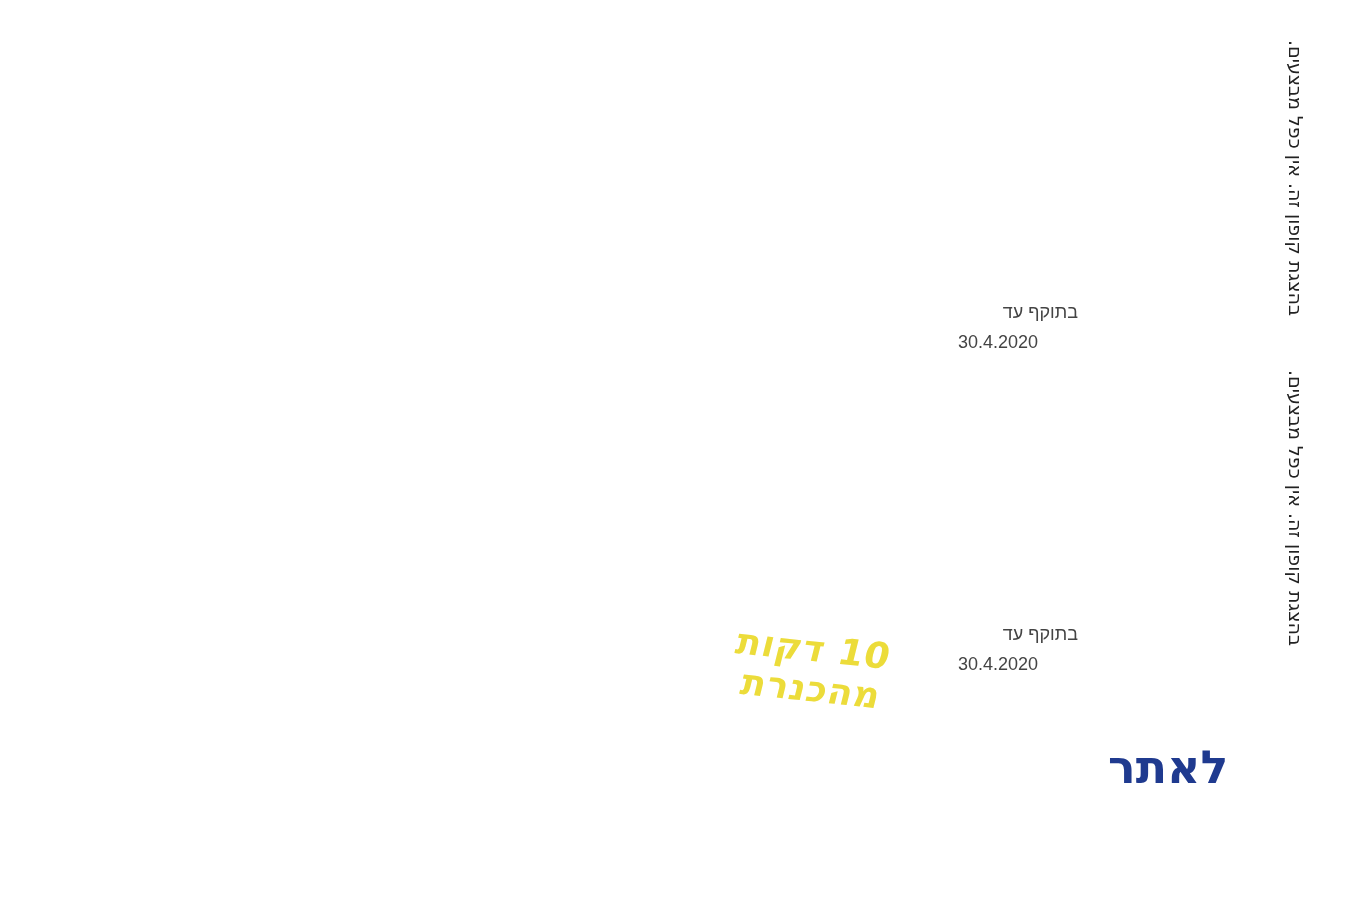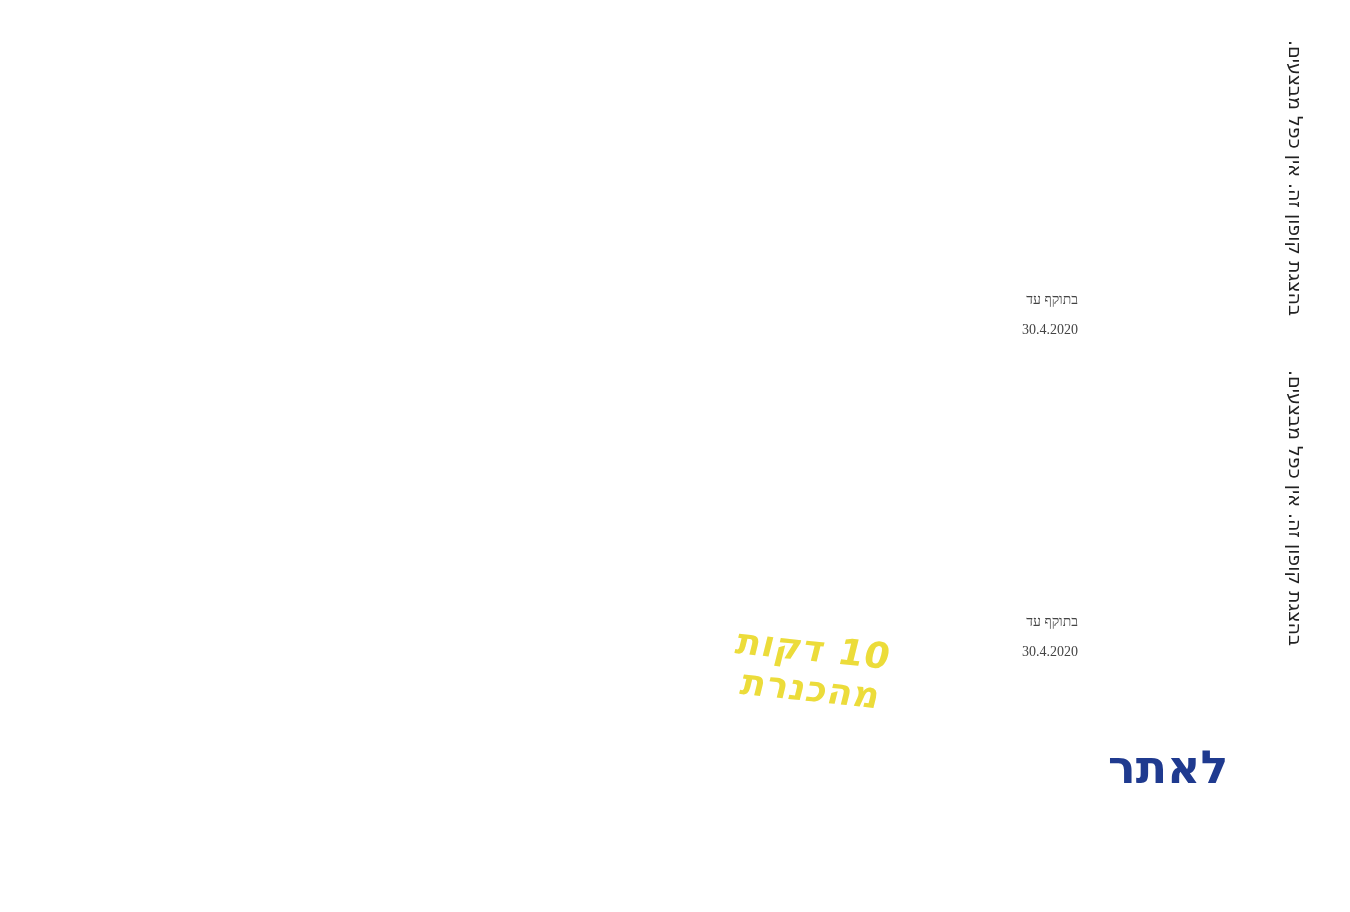--- a/index.html
+++ b/index.html
@@ -24,27 +24,28 @@
       white-space: nowrap;
       line-height: 1;
     }
     .vnote-1 { left: 1286px; top: 40px; }
     .vnote-2 { left: 1286px; top: 370px; }
 
     .validity {
       position: absolute;
       direction: rtl;
       text-align: right;
-      font-family: Liberation Serif, serif;
-      font-size: 14px;
+      font-family: Liberation Sans, sans-serif;
+      font-size: 18px;
       color: #444444;
       line-height: 30px;
       width: 120px;
+      margin-top: 12px;
     }
-    .validity .date { direction: ltr; text-align: right; display: block; }
+    .validity .date { direction: ltr; text-align: left; display: block; }
     .validity-1 { left: 958px; top: 285px; }
     .validity-2 { left: 958px; top: 607px; }
 
     .promo {
       position: absolute;
       left: 716px;
       top: 628px;
       direction: rtl;
       text-align: right;
       font-family: "DejaVu Sans", sans-serif;

